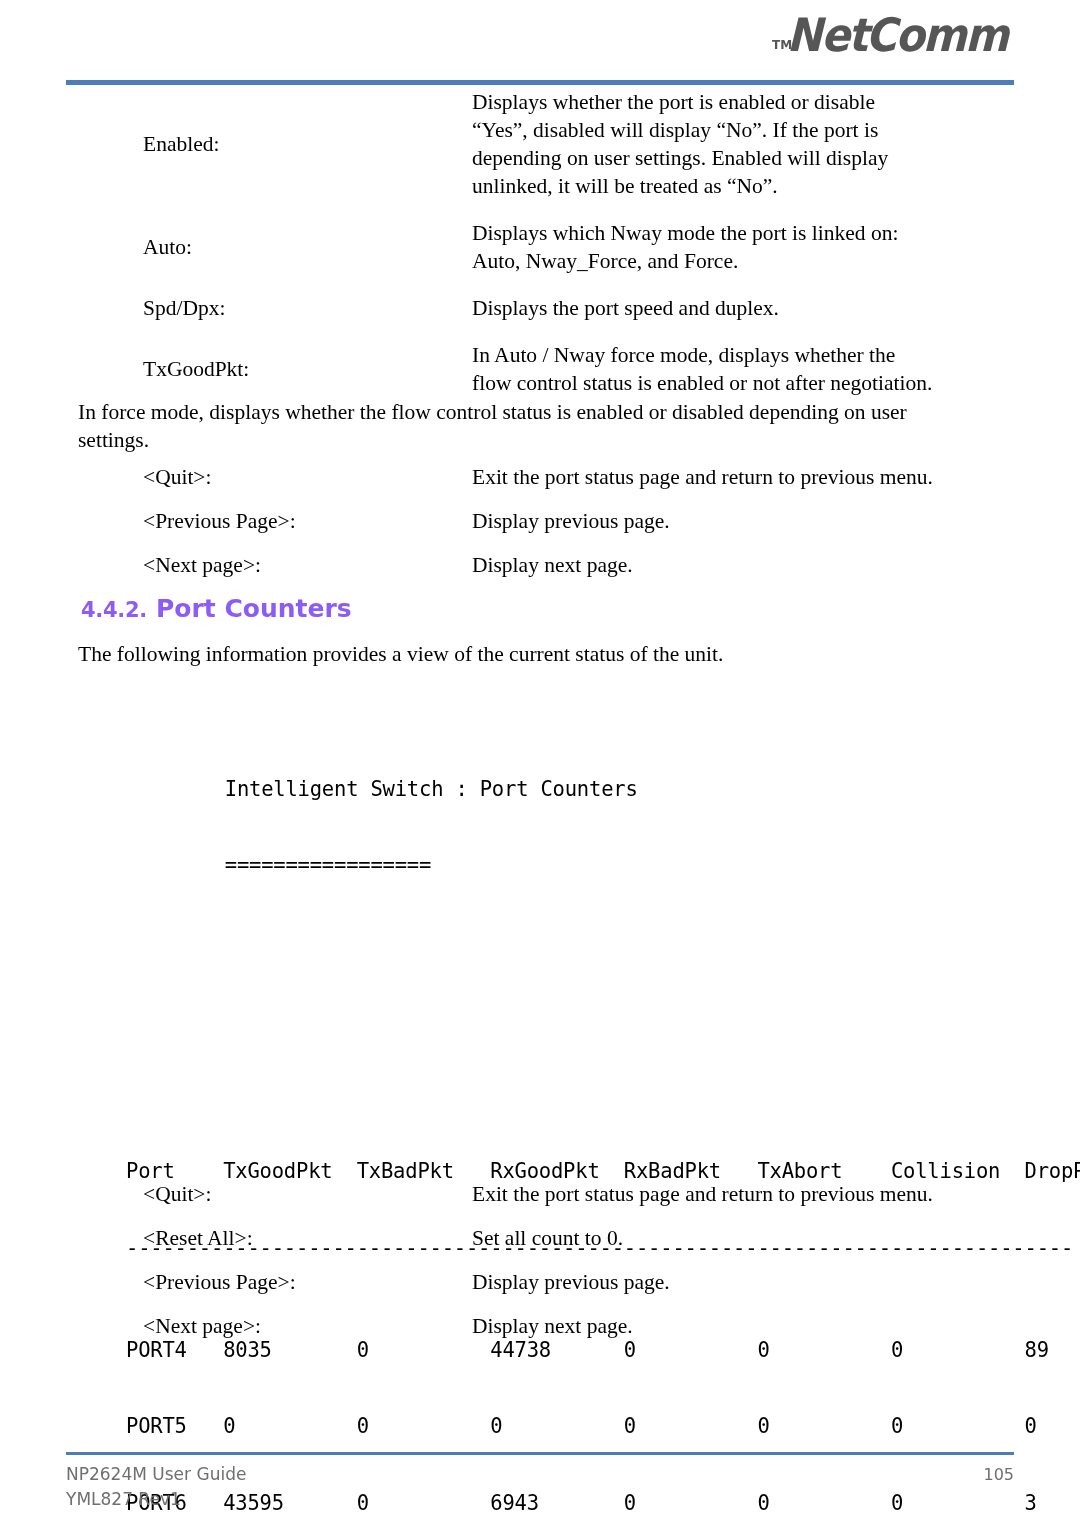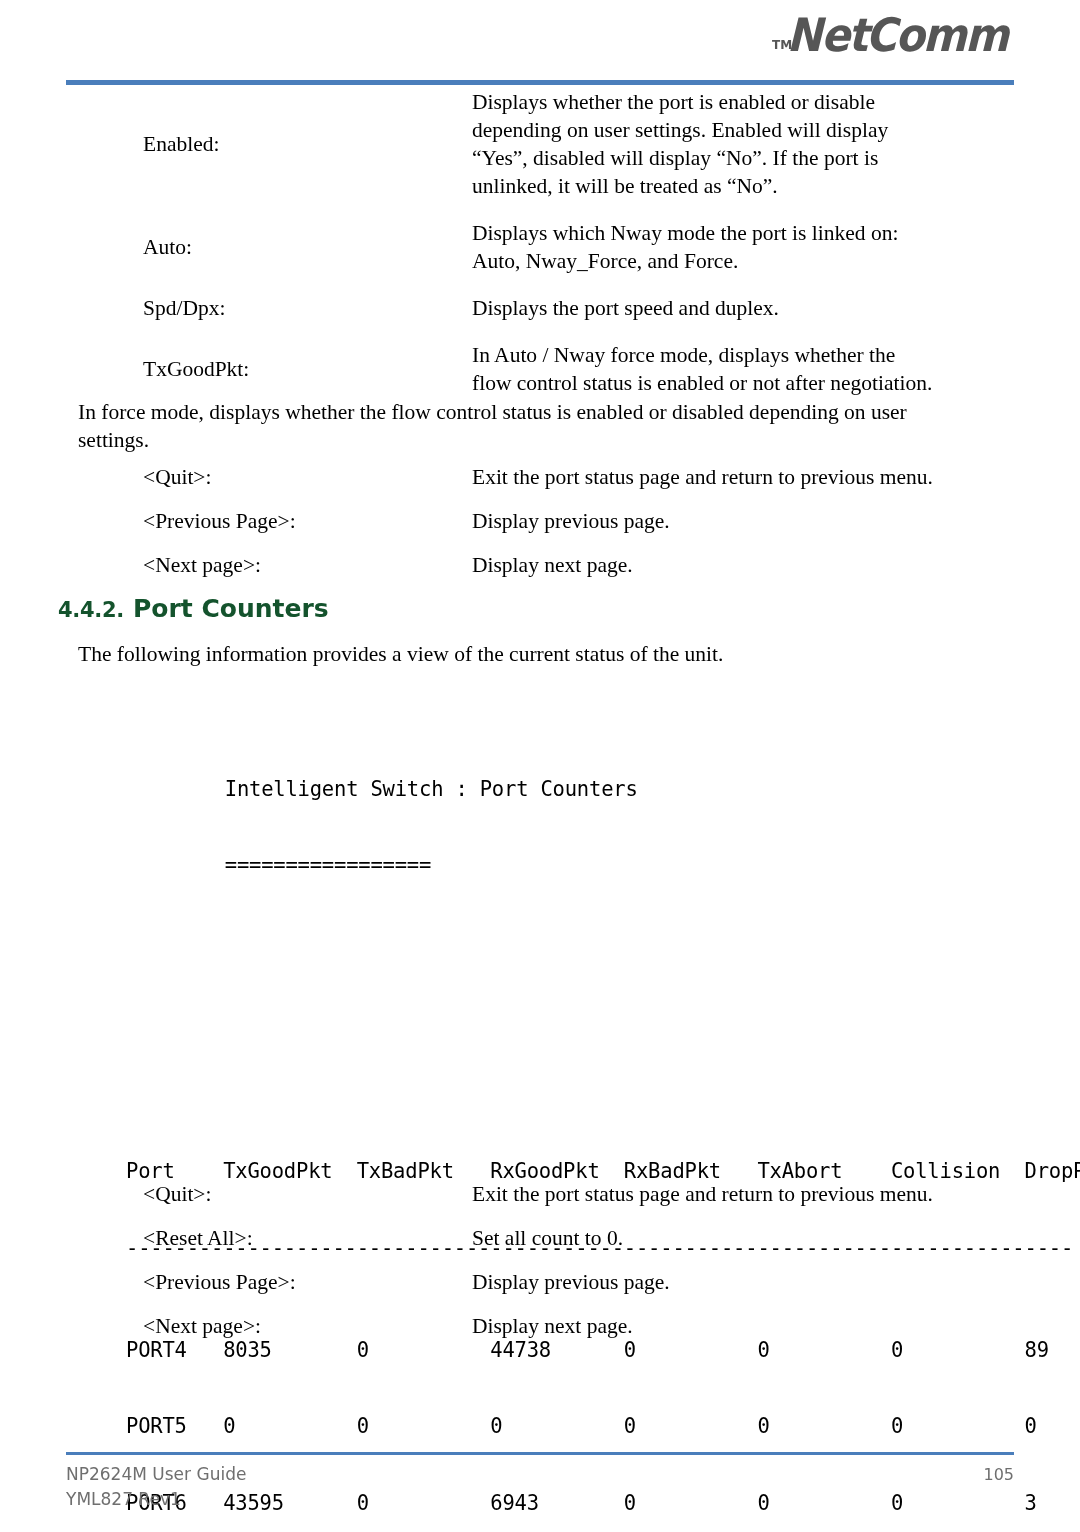--- a/index.html
+++ b/index.html
@@ -95,24 +95,24 @@
     position: absolute;
     left: 78px;
     width: 948px;
     font-size: 21.5px;
     line-height: 28px;
   }
 
   
   .heading {
     position: absolute;
-    left: 58px;
+    left: 81px;
     font-family: "DejaVu Sans", sans-serif;
     font-weight: bold;
-    color: #14532d;
+    color: #8b5cf6;
     white-space: nowrap;
   }
   .heading .num {
     font-size: 21px;
     letter-spacing: -0.3px;
   }
   .heading .ttl {
     font-size: 25px;
     margin-left: 9px;
   }
@@ -174,22 +174,22 @@
   </div>
 
   <div class="rule-top"></div>
 
   <div class="deflist" style="top:88px;">
 
     <div class="defrow">
       <div class="defterm">Enabled:</div>
       <div class="defdesc">
         <div>Displays whether the port is enabled or disable</div>
+        <div>“Yes”, disabled will display “No”.  If the port is</div>
         <div>depending on user settings.  Enabled will display</div>
-        <div>“Yes”, disabled will display “No”.  If the port is</div>
         <div>unlinked, it will be treated as “No”.</div>
       </div>
     </div>
 
     <div class="defrow">
       <div class="defterm">Auto:</div>
       <div class="defdesc">
         <div>Displays which Nway mode the port is linked on:</div>
         <div>Auto, Nway_Force, and Force.</div>
       </div>

